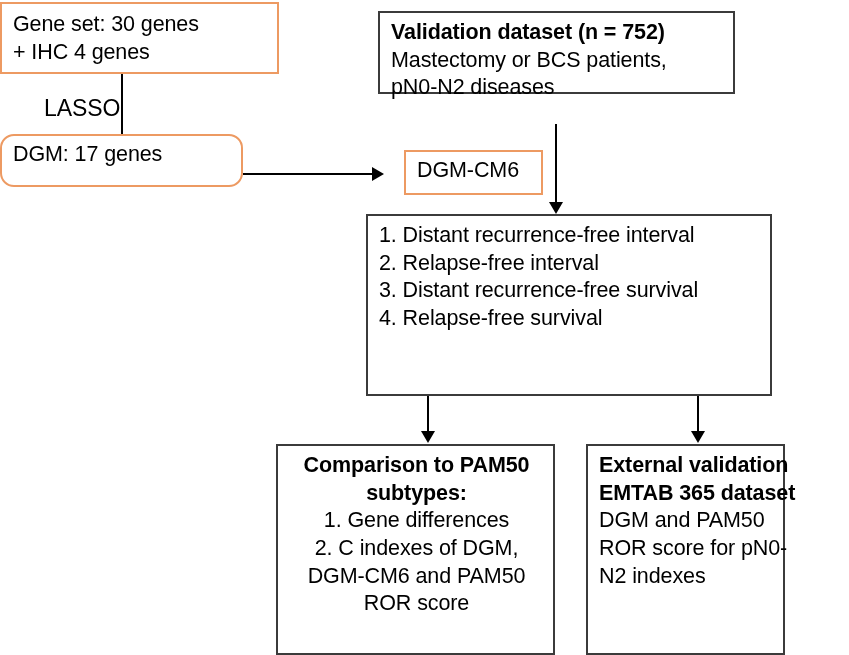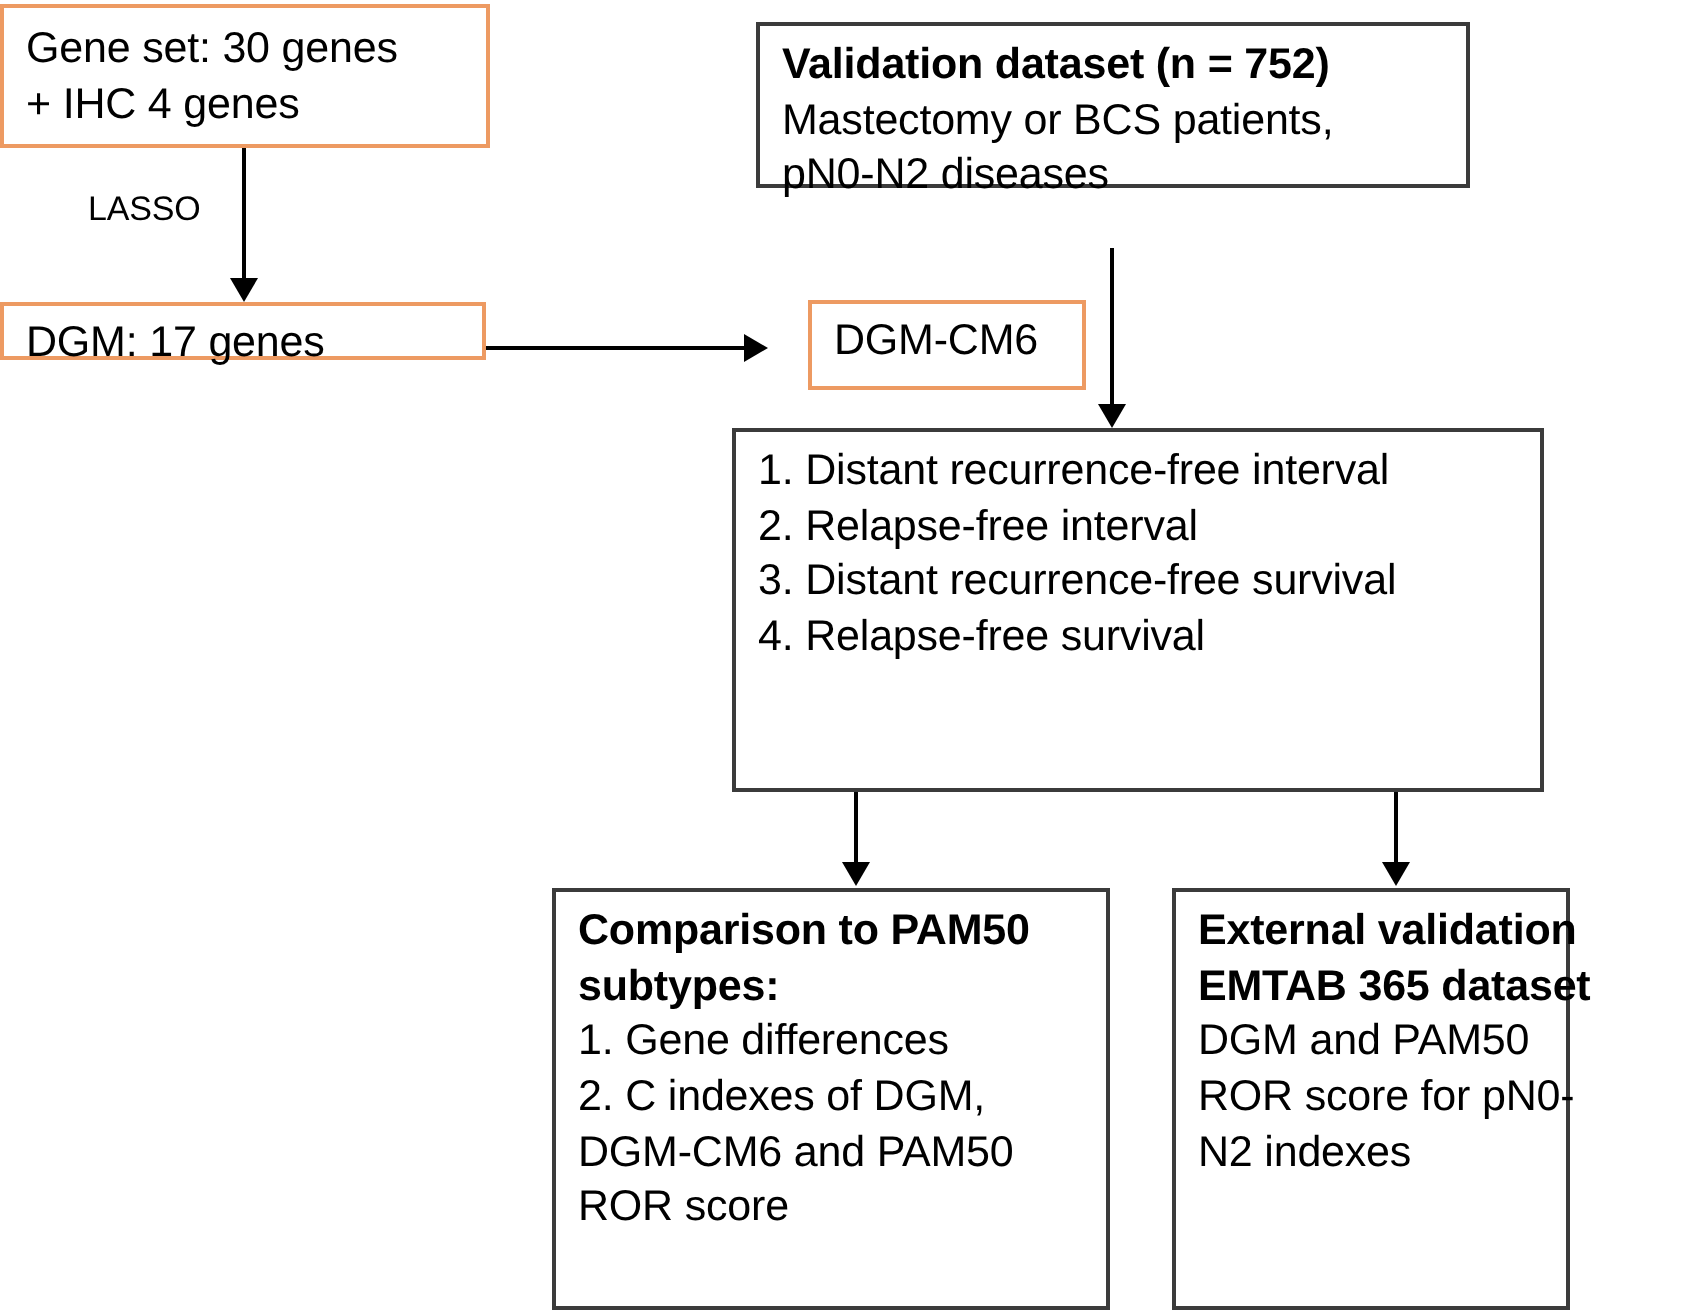--- a/index.html
+++ b/index.html
@@ -61,43 +61,43 @@
   .arrow-right {
     position: absolute;
     width: 0;
     height: 0;
     border-top: 7px solid transparent;
     border-bottom: 7px solid transparent;
     border-left: 12px solid #000000;
   }
   .edge-label {
     position: absolute;
-    font-size: 17px;
+    font-size: 23px;
     color: #000000;
     white-space: nowrap;
     letter-spacing: -0.1px;
   }
 </style>
 </head>
 <body>
 
 <div id="canvas">
 
-  <div class="box box-orange" style="left:0px; top:2px; width:245px; height:72px;">
+  <div class="box box-orange" style="left:0px; top:2px; width:279px; height:72px;">
     <div class="box-inner">
       <span class="ln">Gene set: 30 genes</span>
       <span class="ln">+ IHC 4 genes</span>
     </div>
   </div>
 
   <div class="vline" style="left:121px; top:74px; height:66px;"></div>
   <div class="arrow-down" style="left:115px; top:139px;"></div>
   <div class="edge-label" style="left:44px; top:95px;">LASSO</div>
 
-  <div class="box box-orange" style="left:0px; top:151px; width:243px; height:29px;">
+  <div class="box box-orange" style="left:0px; top:134px; width:243px; height:53px;border-radius:14px;">
     <div class="box-inner" style="padding-top:5px;">
       <span class="ln">DGM: 17 genes</span>
     </div>
   </div>
 
   <div class="hline" style="left:243px; top:173px; width:130px;"></div>
   <div class="arrow-right" style="left:372px; top:167px;"></div>
 
   <div class="box box-orange" style="left:404px; top:150px; width:139px; height:45px;">
     <div class="box-inner" style="padding-top:5px;">
@@ -124,21 +124,21 @@
       <span class="ln">4. Relapse-free survival</span>
     </div>
   </div>
 
   <div class="vline" style="left:427px; top:396px; height:36px;"></div>
   <div class="arrow-down" style="left:421px; top:431px;"></div>
 
   <div class="vline" style="left:697px; top:396px; height:36px;"></div>
   <div class="arrow-down" style="left:691px; top:431px;"></div>
 
-  <div class="box box-black" style="left:276px; top:444px; width:279px; height:211px;">
+  <div class="box box-black" style="left:276px; top:444px; width:279px; height:211px;text-align:center;">
     <div class="box-inner" style="padding-top:6px;">
       <span class="ln bold">Comparison to PAM50</span>
       <span class="ln bold">subtypes:</span>
       <span class="ln">1. Gene differences</span>
       <span class="ln">2. C indexes of DGM,</span>
       <span class="ln">DGM-CM6 and PAM50</span>
       <span class="ln">ROR score</span>
     </div>
   </div>
 

